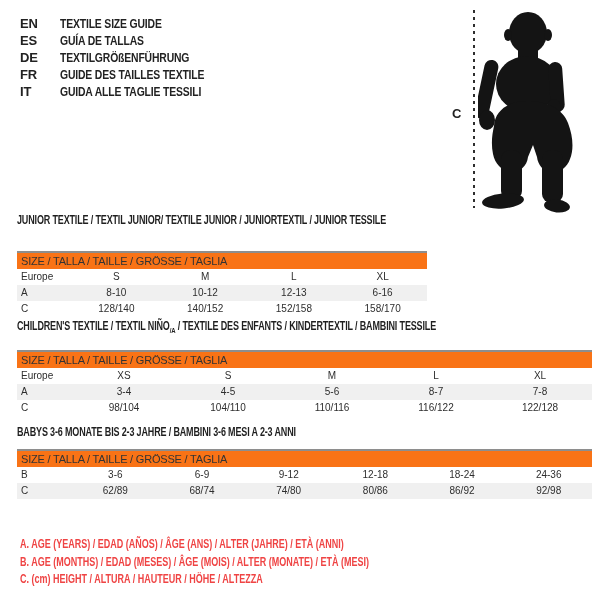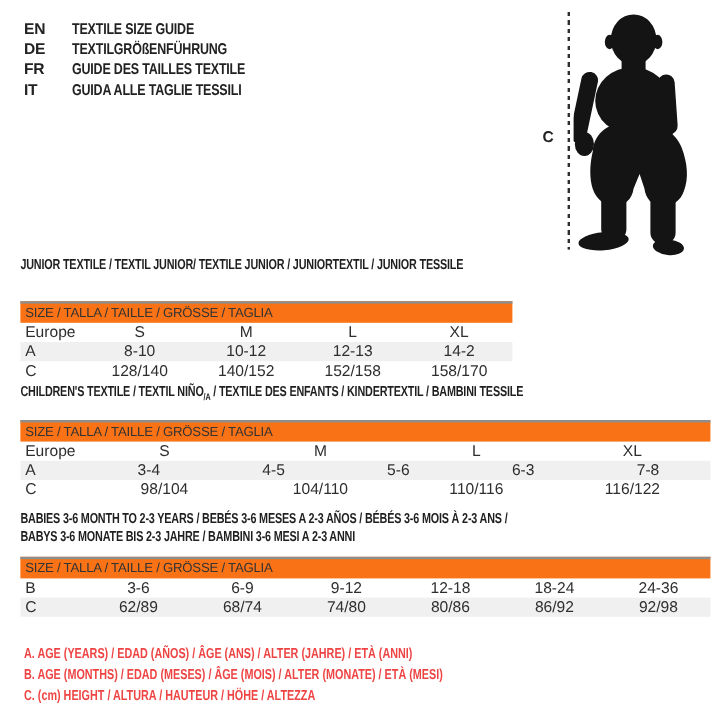--- a/index.html
+++ b/index.html
@@ -22,38 +22,42 @@
   .measure-label{position:absolute;left:452px;top:106px;font-size:13px;font-weight:bold;color:#222;}
   .baby{position:absolute;left:478px;top:8px;}
   .baby *{fill:#141414;}
 
   
   .tsec{position:absolute;left:17px;}
   .ttitle{font-size:12px;font-weight:bold;color:#1f1f1f;line-height:15px;letter-spacing:-0.2px;}
   .ttitle sub{font-size:8px;}
   .tbar{border-top:2px solid #8e8e8e;background:#f97316;height:16px;line-height:16px;
     padding-left:4px;font-size:11px;letter-spacing:-0.2px;color:#333;}
-  .rows .trow{display:flex;height:16px;line-height:16px;font-size:13px;}
+  .rows .trow{display:flex;height:16px;line-height:16px;font-size:10px;}
   .rows .trow:nth-child(even){background:#f0f0f0;}
   .rlabel{width:51px;padding-left:4px;}
   .cell{flex:1;text-align:center;}
 
   
   .foot{position:absolute;left:20px;top:536px;}
   .fline{height:17.5px;line-height:17.5px;font-size:12px;font-weight:bold;color:#ef4444;}
 </style>
 </head>
 <body>
 
 <div class="page">
 
   <div class="lang">
     <div class="lang-row">
       <span class="lang-code">EN</span>
       <span class="lang-title cond80">TEXTILE SIZE GUIDE</span>
+    </div>
+    <div class="lang-row">
+      <span class="lang-code">ES</span>
+      <span class="lang-title cond80">GUÍA DE TALLAS</span>
     </div>
     <div class="lang-row">
       <span class="lang-code">DE</span>
       <span class="lang-title cond80">TEXTILGRÖßENFÜHRUNG</span>
     </div>
     <div class="lang-row">
       <span class="lang-code">FR</span>
       <span class="lang-title cond80">GUIDE DES TAILLES TEXTILE</span>
     </div>
     <div class="lang-row">
@@ -92,67 +96,66 @@
         <span class="cell">S</span>
         <span class="cell">M</span>
         <span class="cell">L</span>
         <span class="cell">XL</span>
       </div>
       <div class="trow">
         <span class="rlabel">A</span>
         <span class="cell">8-10</span>
         <span class="cell">10-12</span>
         <span class="cell">12-13</span>
-        <span class="cell">14-2</span>
+        <span class="cell">6-16</span>
       </div>
       <div class="trow">
         <span class="rlabel">C</span>
         <span class="cell">128/140</span>
         <span class="cell">140/152</span>
         <span class="cell">152/158</span>
         <span class="cell">158/170</span>
       </div>
     </div>
   </div>
 
   <div class="tsec" style="top:319px;width:575px;">
     <div class="ttitle" style="margin-bottom:12px;">
       <span class="cond"><span>CHILDREN'S TEXTILE / TEXTIL NIÑO</span><sub>/A</sub><span> / TEXTILE DES ENFANTS / KINDERTEXTIL / BAMBINI TESSILE</span></span>
     </div>
     <div class="tbar">SIZE / TALLA / TAILLE / GRÖSSE / TAGLIA</div>
     <div class="rows">
       <div class="trow">
         <span class="rlabel">Europe</span>
+        <span class="cell">XS</span>
         <span class="cell">S</span>
         <span class="cell">M</span>
         <span class="cell">L</span>
         <span class="cell">XL</span>
       </div>
       <div class="trow">
         <span class="rlabel">A</span>
         <span class="cell">3-4</span>
         <span class="cell">4-5</span>
         <span class="cell">5-6</span>
-        <span class="cell">6-3</span>
+        <span class="cell">8-7</span>
         <span class="cell">7-8</span>
       </div>
       <div class="trow">
         <span class="rlabel">C</span>
         <span class="cell">98/104</span>
         <span class="cell">104/110</span>
         <span class="cell">110/116</span>
         <span class="cell">116/122</span>
+        <span class="cell">122/128</span>
       </div>
     </div>
   </div>
 
   <div class="tsec" style="top:425px;width:575px;">
-    <div class="ttitle">
-      <span class="cond">BABIES 3-6 MONTH TO 2-3 YEARS / BEBÉS 3-6 MESES A 2-3 AÑOS / BÉBÉS 3-6 MOIS À 2-3 ANS /</span>
-    </div>
     <div class="ttitle" style="margin-bottom:9px;">
       <span class="cond">BABYS 3-6 MONATE BIS 2-3 JAHRE / BAMBINI 3-6 MESI A 2-3 ANNI</span>
     </div>
     <div class="tbar">SIZE / TALLA / TAILLE / GRÖSSE / TAGLIA</div>
     <div class="rows">
       <div class="trow">
         <span class="rlabel">B</span>
         <span class="cell">3-6</span>
         <span class="cell">6-9</span>
         <span class="cell">9-12</span>

